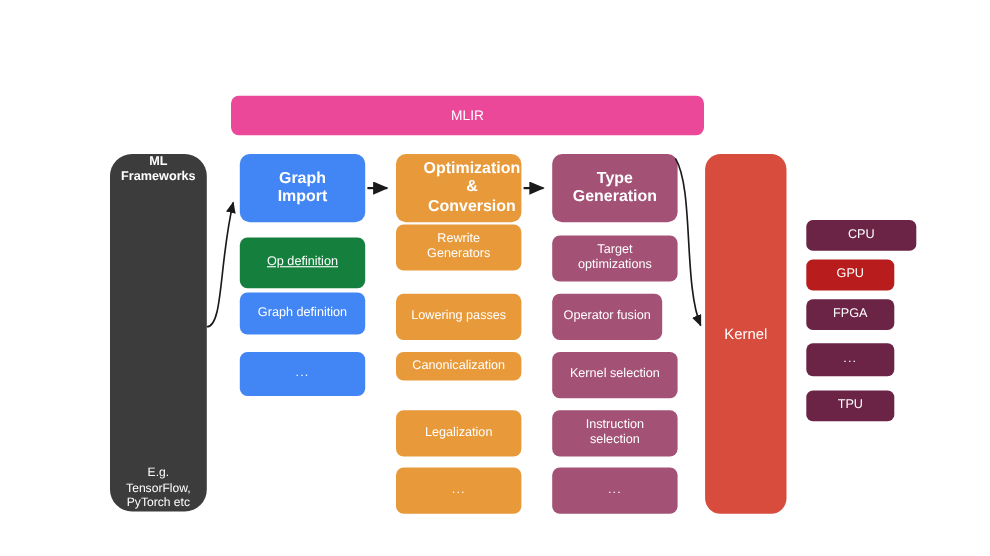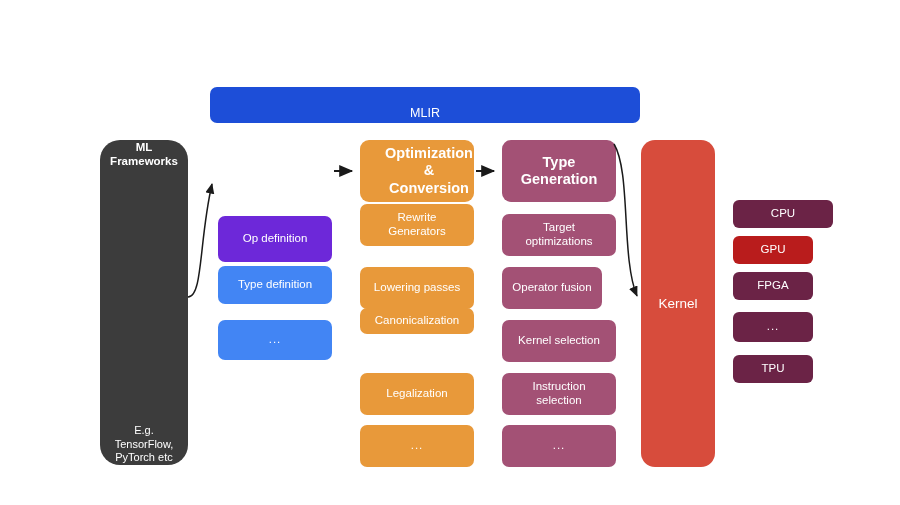--- a/index.html
+++ b/index.html
@@ -90,54 +90,58 @@
     height: 505px;
     overflow: visible;
     pointer-events: none;
   }
 </style>
 </head>
 <body>
 
 <div id="canvas">
 
-  <div class="box" id="mlir-bar" style="left:210px; top:87px; width:430px; height:36px; background:#1d4ed8;align-items:flex-end;">
+  <div class="box" id="mlir-bar" style="left:210px; top:87px; width:430px; height:36px; background:#ec4899;">
     <span>MLIR</span>
   </div>
 
   <div class="box" id="ml-frameworks" style="left:100px; top:140px; width:88px; height:325px; background:#3C3C3C;">
     <div class="mlf-title">ML
 Frameworks</div>
     <div class="mlf-sub">E.g.
 TensorFlow,
 PyTorch etc</div>
   </div>
 
-  <div class="box sub" style="left:218px; top:216px; width:114px; height:46px; background:#6d28d9;">
+  <div class="box stage" style="left:218px; top:140px; width:114px; height:62px; background:#4285F4;">
+    <span>Graph
+Import</span>
+  </div>
+  <div class="box sub" style="left:218px; top:216px; width:114px; height:46px; background:#15803d;text-decoration:underline;">
     <span>Op definition</span>
   </div>
   <div class="box sub" style="left:218px; top:266px; width:114px; height:38px; background:#4285F4;">
-    <span>Type definition</span>
+    <span>Graph definition</span>
   </div>
   <div class="box sub" style="left:218px; top:320px; width:114px; height:40px; background:#4285F4;">
     <span class="ellipsis">...</span>
   </div>
 
   <div class="box stage" style="left:360px; top:140px; width:114px; height:62px; background:#E8993A;padding-left:28px;">
     <span>Optimization
 &amp; Conversion</span>
   </div>
   <div class="box sub" style="left:360px; top:204px; width:114px; height:42px; background:#E8993A;">
     <span>Rewrite
 Generators</span>
   </div>
   <div class="box sub" style="left:360px; top:267px; width:114px; height:42px; background:#E8993A;">
     <span>Lowering passes</span>
   </div>
-  <div class="box sub" style="left:360px; top:308px; width:114px; height:26px; background:#E8993A;">
+  <div class="box sub" style="left:360px; top:320px; width:114px; height:26px; background:#E8993A;">
     <span>Canonicalization</span>
   </div>
   <div class="box sub" style="left:360px; top:373px; width:114px; height:42px; background:#E8993A;">
     <span>Legalization</span>
   </div>
   <div class="box sub" style="left:360px; top:425px; width:114px; height:42px; background:#E8993A;">
     <span class="ellipsis">...</span>
   </div>
 
   <div class="box stage" style="left:502px; top:140px; width:114px; height:62px; background:#A35175;">

